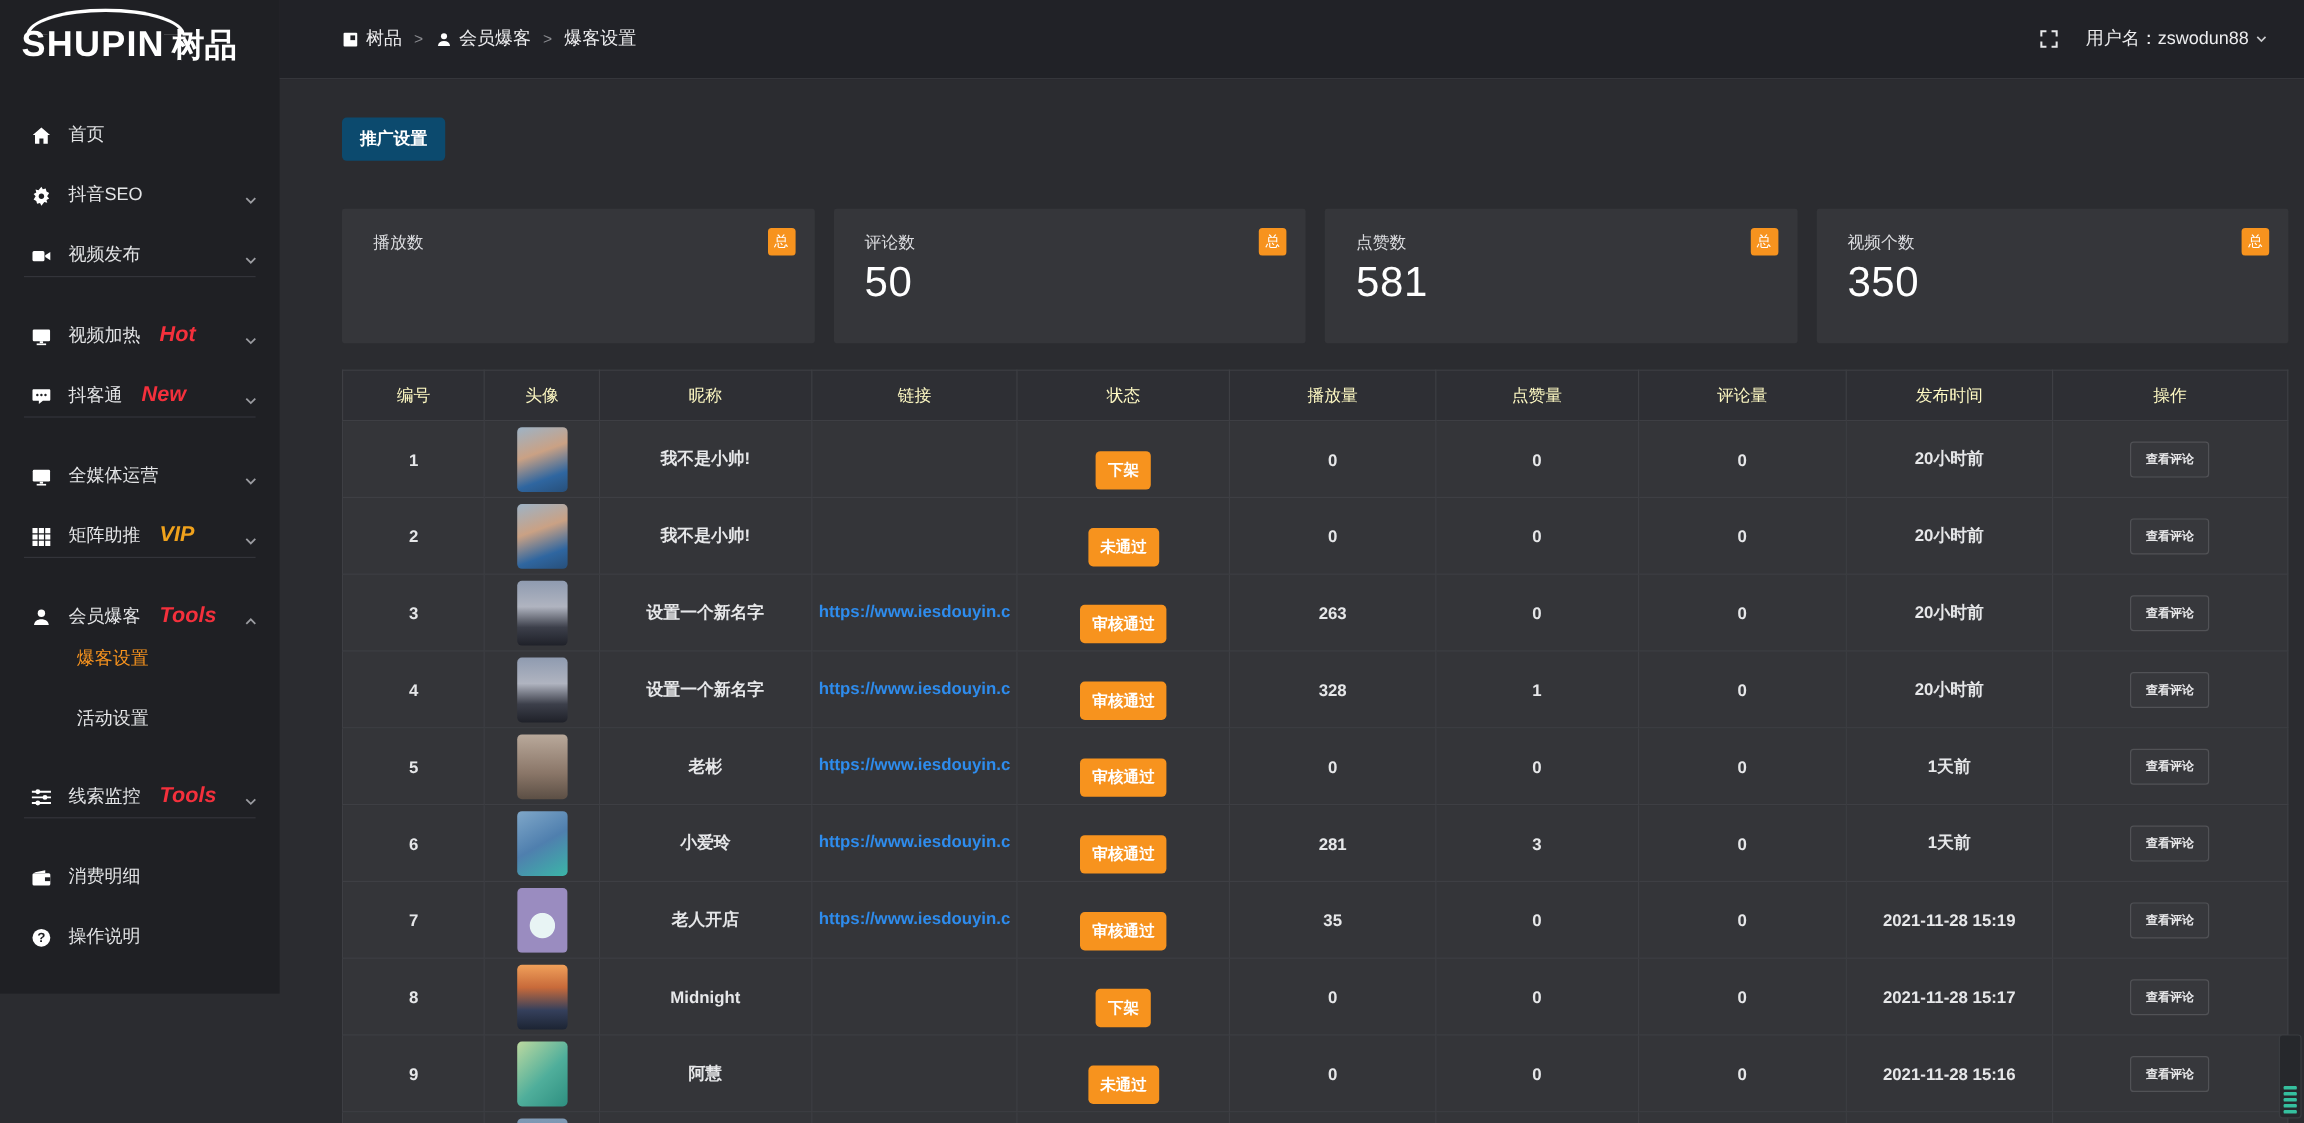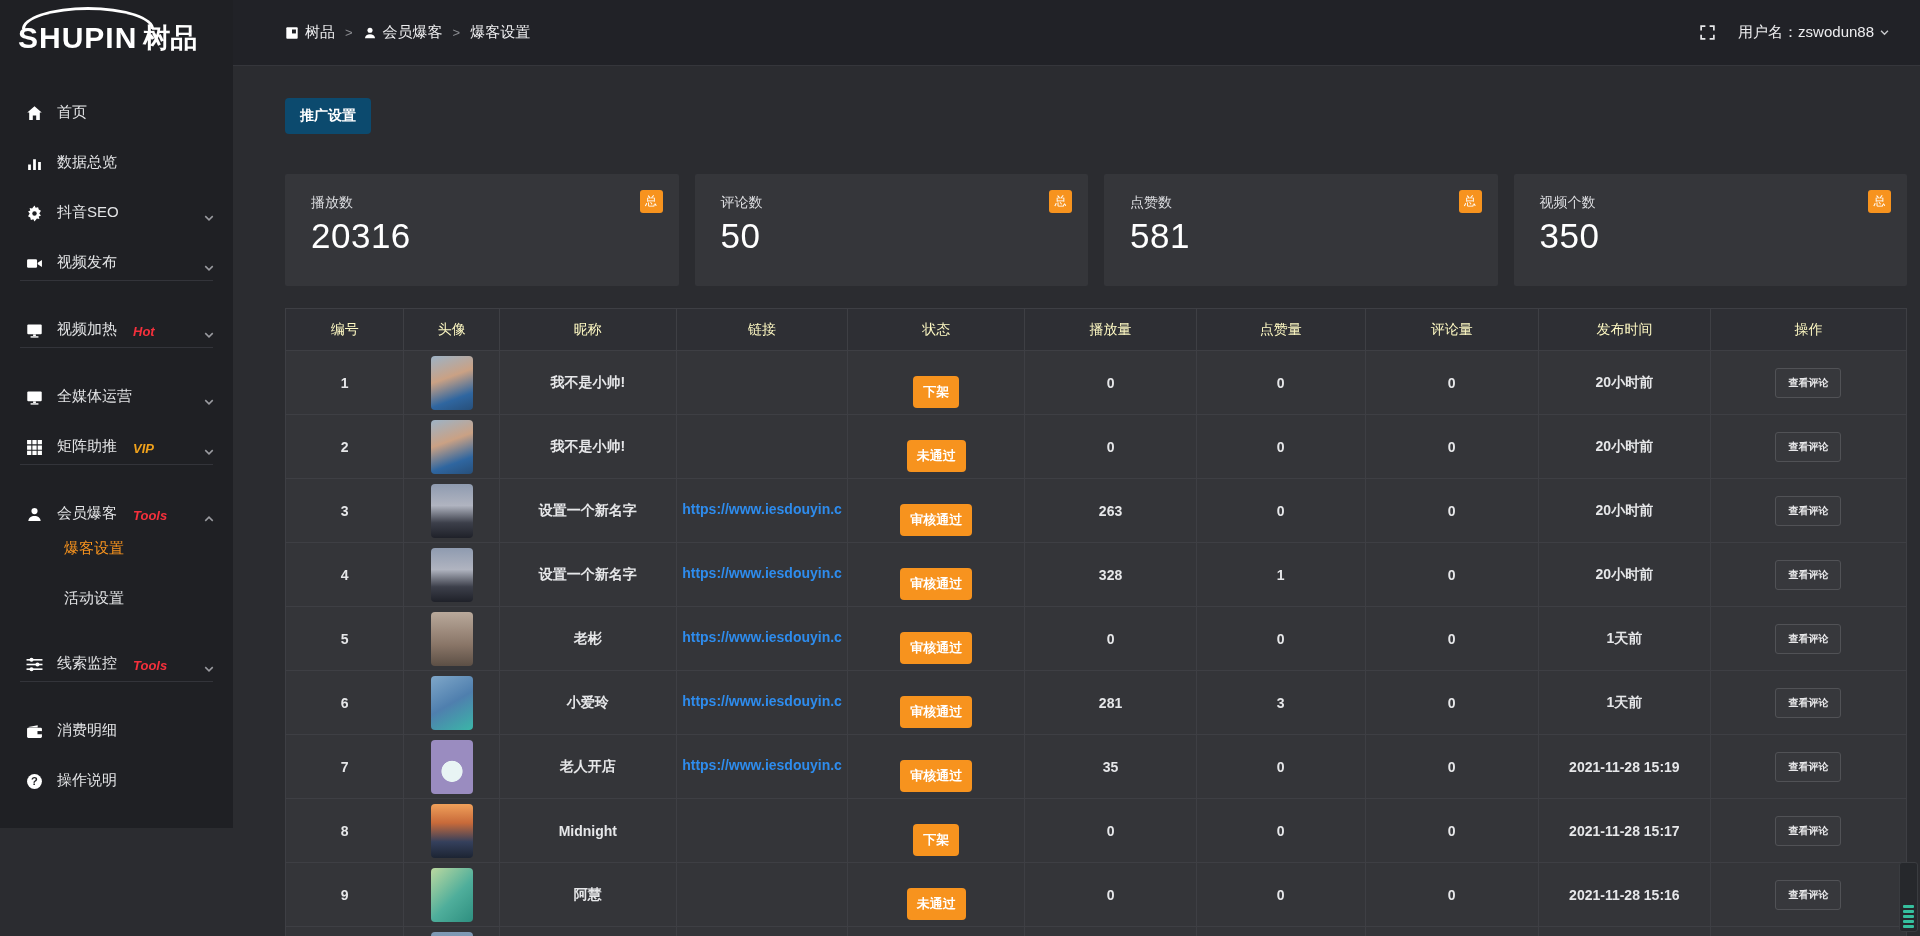--- a/index.html
+++ b/index.html
@@ -13,21 +13,21 @@
   .logo { height:66px; display:flex; align-items:center; padding-left:18px; position:relative; }
   .logo-arc { position:absolute; left:22px; top:7px; width:132px; height:22px;
     border:3px solid #fff; border-bottom:none; border-radius:50% 50% 0 0 / 100% 100% 0 0; }
   .logo-en { font-size:30px; font-weight:800; letter-spacing:1px; color:#fff; line-height:1; margin-top:10px; }
   .logo-cn { font-size:27px; font-weight:800; color:#fff; margin-left:6px; margin-top:10px; }
   .nav { flex:1; padding-top:6px; overflow:hidden; }
   .nav-item { height:50px; display:flex; align-items:flex-end; padding:0 18px 0 26px; cursor:pointer; color:#e3e4e6; font-size:15px; }
   .nav-icon { width:17px; height:17px; margin-right:14px; display:inline-flex; }
   .nav-icon svg { width:17px; height:17px; }
   .nav-label { flex:0 0 auto; }
-  .nav-tag { font-size:13px; font-weight:700; font-style:italic; margin-left:16px; }
+  .nav-tag { font-size:18px; font-weight:700; font-style:italic; margin-left:16px; }
   .tag-red { color:#f4303c; } .tag-gold { color:#f0a21c; }
   .nav-chevron { margin-left:auto; width:12px; height:12px; color:#9a9ba0; }
   .nav-chevron svg { width:12px; height:12px; }
   .nav-divider { height:1px; background:#33343a; margin:8px 20px; }
   .nav-sub { height:50px; display:flex; align-items:center; padding-left:64px; font-size:15px; color:#e3e4e6; cursor:pointer; }
   .nav-sub.active { color:#f7931e; }
   
   .main { flex:1; display:flex; flex-direction:column; min-width:0; }
   .topbar { height:66px; background:#212227; display:flex; align-items:center; padding:0 30px 0 52px; border-bottom:1px solid #35363b; }
   .crumbs { display:flex; align-items:center; gap:10px; font-size:15px; }
@@ -91,28 +91,20 @@
         <span class="nav-icon">
           <svg viewBox="0 0 16 16" fill="#fff">
             <path d="M8 1.2L14.8 7H13v7H9.6v-4.2H6.4V14H3V7H1.2z"></path>
           </svg>
         </span>
         <span class="nav-label">首页</span>
       </div>
       <div class="nav-item">
         <span class="nav-icon">
           <svg viewBox="0 0 16 16" fill="#fff">
-            <path d="M2 9h2.6v5H2zM6.7 4h2.6v10H6.7zM11.4 6.5H14V14h-2.6z"></path>
-          </svg>
-        </span>
-        <span class="nav-label">数据总览</span>
-      </div>
-      <div class="nav-item">
-        <span class="nav-icon">
-          <svg viewBox="0 0 16 16" fill="#fff">
             <path d="M8 .5l1.1 2.1 2.3-.6.6 2.3 2.1 1.1L12.5 8l1.6 1.8-2.1 1.1.6 2.3-2.3-.6L8 15.5l-1.1-2.1-2.3.6-.6-2.3-2.1-1.1L3.5 8 1.9 6.2 4 5.1l-.6-2.3 2.3.6z"></path>
             <circle cx="8" cy="8" r="2.1" fill="#1f2024"></circle>
           </svg>
         </span>
         <span class="nav-label">抖音SEO</span>
         <span class="nav-chevron"><svg viewBox="0 0 16 16" fill="none" stroke="currentColor" stroke-width="2">
             <path d="M3 5.5l5 5 5-5"></path>
           </svg></span>
       </div>
       <div class="nav-item">
@@ -131,20 +123,35 @@
       <div class="nav-item">
         <span class="nav-icon">
           <svg viewBox="0 0 16 16" fill="#fff">
             <rect x="1.2" y="2.4" width="13.6" height="9.2" rx="1"></rect>
             <rect x="6.7" y="11.6" width="2.6" height="1.6"></rect>
             <rect x="4.3" y="13.4" width="7.4" height="1.3"></rect>
           </svg>
         </span>
         <span class="nav-label">视频加热</span>
         <span class="nav-tag tag-red">Hot</span>
+        <span class="nav-chevron"><svg viewBox="0 0 16 16" fill="none" stroke="currentColor" stroke-width="2">
+            <path d="M3 5.5l5 5 5-5"></path>
+          </svg></span>
+      </div>
+      <div class="nav-item">
+        <span class="nav-icon">
+          <svg viewBox="0 0 16 16" fill="#fff">
+            <path d="M2 2.3h12c.6 0 1 .4 1 1v7c0 .6-.4 1-1 1H9.2L6 13.9v-2.6H2c-.6 0-1-.4-1-1v-7c0-.6.4-1 1-1z"></path>
+            <circle cx="4.8" cy="6.8" r=".95" fill="#1f2024"></circle>
+            <circle cx="8" cy="6.8" r=".95" fill="#1f2024"></circle>
+            <circle cx="11.2" cy="6.8" r=".95" fill="#1f2024"></circle>
+          </svg>
+        </span>
+        <span class="nav-label">抖客通</span>
+        <span class="nav-tag tag-red">New</span>
         <span class="nav-chevron"><svg viewBox="0 0 16 16" fill="none" stroke="currentColor" stroke-width="2">
             <path d="M3 5.5l5 5 5-5"></path>
           </svg></span>
       </div>
       <div class="nav-divider"></div>
       <div class="nav-item">
         <span class="nav-icon">
           <svg viewBox="0 0 16 16" fill="#fff">
             <rect x="1.2" y="2.4" width="13.6" height="9.2" rx="1"></rect>
             <rect x="6.7" y="11.6" width="2.6" height="1.6"></rect>
@@ -268,21 +275,20 @@
       </span>
     </div>
   </header>
 
   <section class="content">
     <button class="promo-btn">推广设置</button>
 
     <div class="cards" id="cards">
         <div class="card">
           <div class="card-label">播放数</div>
-          <div class="card-value">20316</div>
           <div class="card-badge">总</div>
         </div>
         <div class="card">
           <div class="card-label">评论数</div>
           <div class="card-value">50</div>
           <div class="card-badge">总</div>
         </div>
         <div class="card">
           <div class="card-label">点赞数</div>
           <div class="card-value">581</div>

